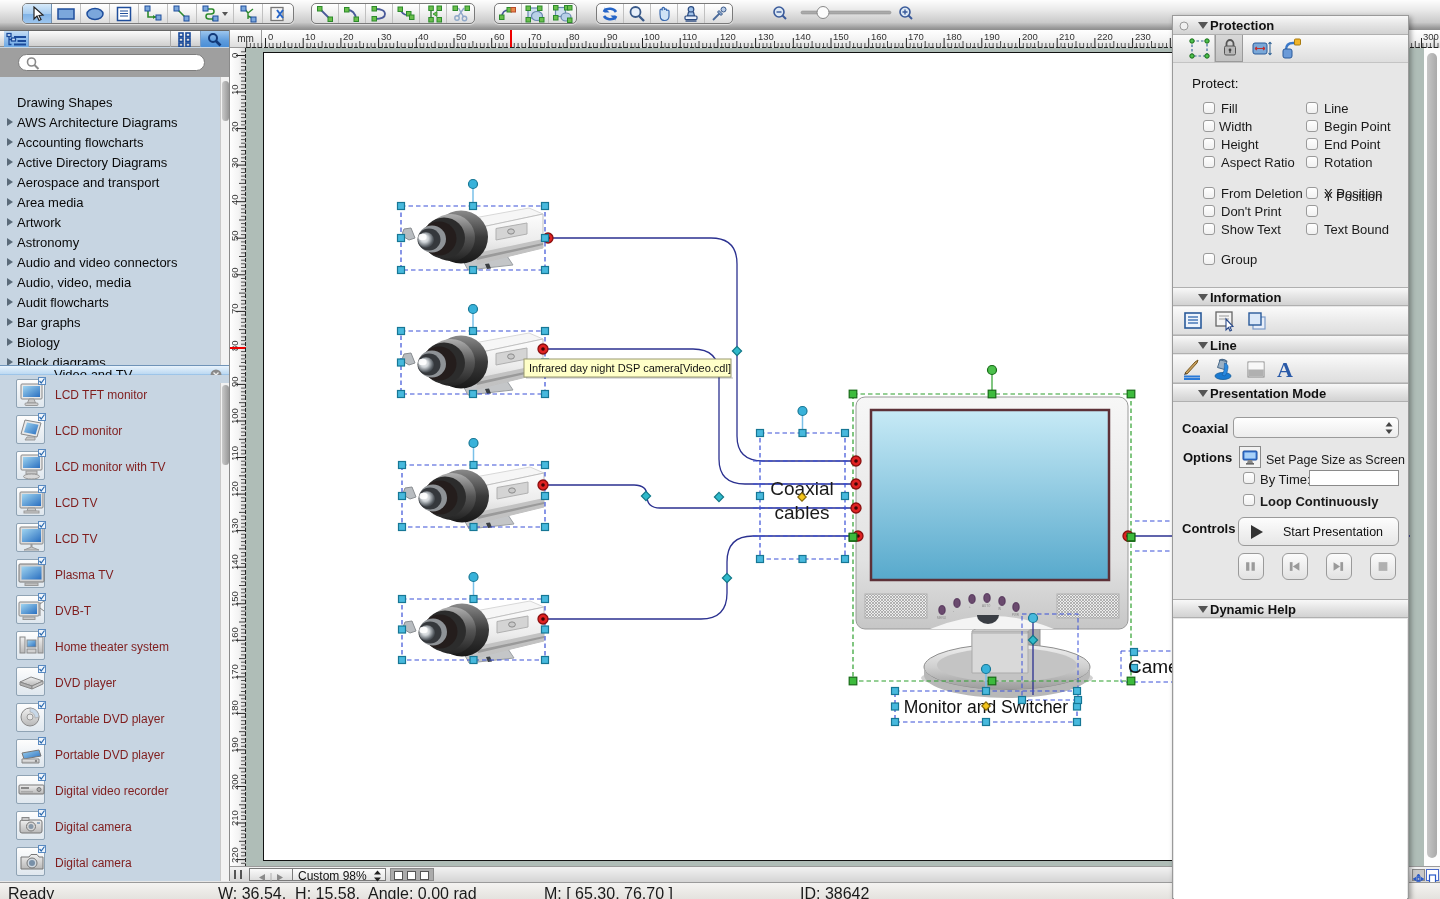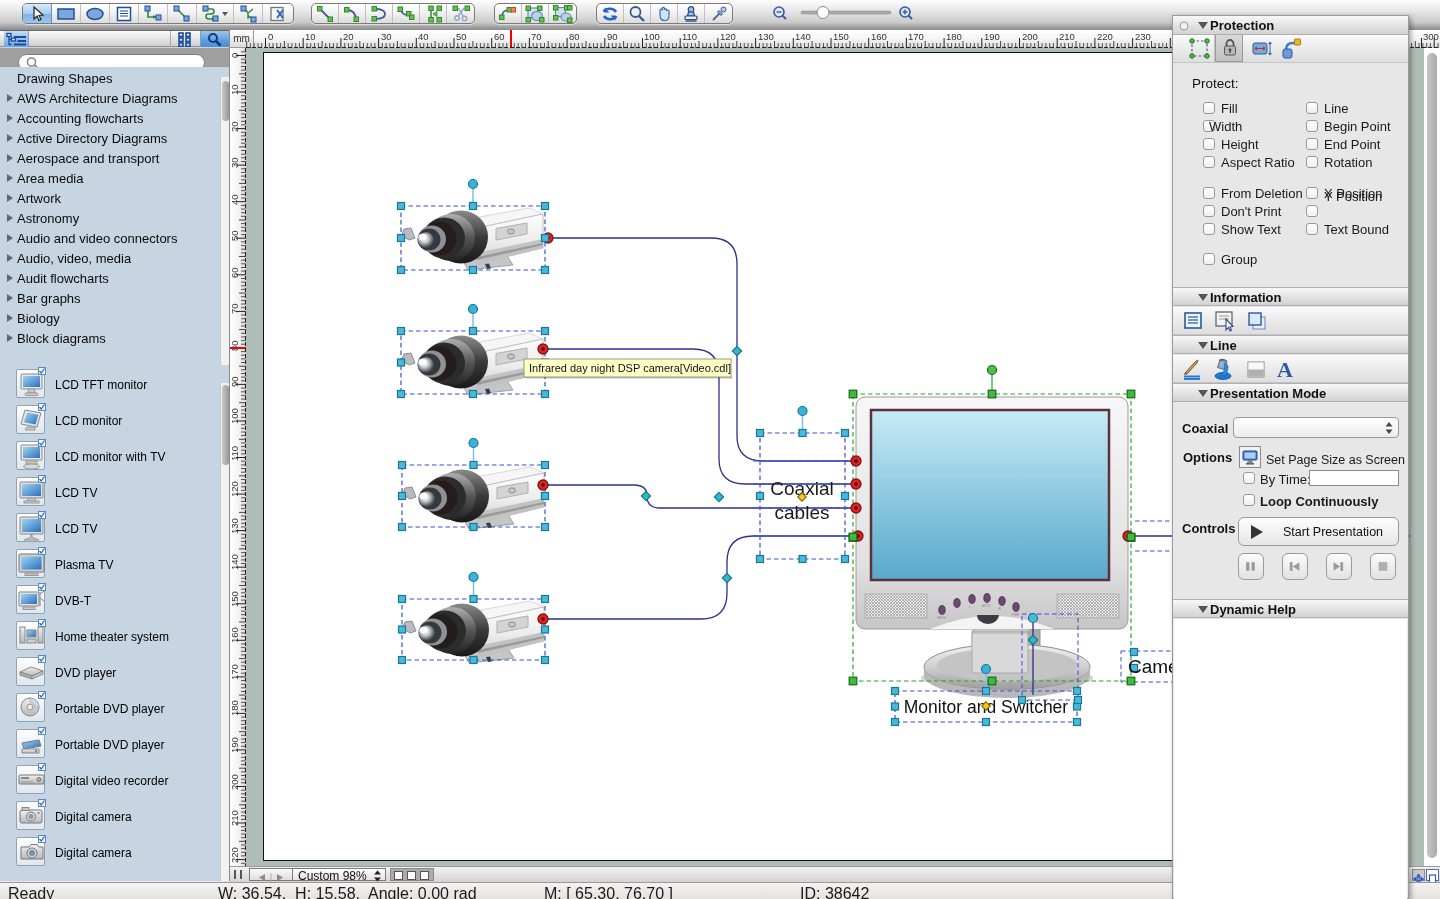--- a/index.html
+++ b/index.html
@@ -6,31 +6,31 @@
 .abs{position:absolute;}
 #toolbar{left:0;top:0;width:1440px;height:30px;background:linear-gradient(#fdfdfd,#e8e8e8 35%,#c9c9c9 75%,#9a9a9a 93%,#8d8d8d);}
 .tbgrp{position:absolute;top:3px;height:21px;border:1px solid #7a7a7a;border-radius:5px;background:linear-gradient(#ffffff,#f2f2f2 45%,#dcdcdc);display:flex;box-shadow:0 1px 1px rgba(255,255,255,.6);}
 .tbtn{width:27px;height:19px;display:flex;align-items:center;justify-content:center;border-right:1px solid #c0c0c0;}
 .tbtn:last-child{border-right:none;}
 .tbtn.sel{background:linear-gradient(#d7eafa,#a8cdf0 50%,#7fb2e6 51%,#9cc5ee);border-right:1px solid #6f8fb0;border-radius:4px 0 0 4px;}
 #sidebar{left:0;top:30px;width:230px;height:851px;background:#c7d5e2;border-right:1px solid #8a8a8a;}
 #sidetabs{position:absolute;left:0;top:0;width:229px;height:17px;background:linear-gradient(#fbfbfb,#e3e3e3 55%,#cfcfcf);border-top:1px solid #666;border-bottom:1px solid #909090;}
 #searcharea{position:absolute;left:0;top:18px;width:229px;height:29px;background:#9f9f9f;}
 #searchpill{position:absolute;left:18px;top:6px;width:187px;height:17px;background:#fff;border:1px solid #7d7d7d;border-radius:9px;}
-#catlist{position:absolute;left:0;top:37px;width:229px;height:288px;background:#c7d5e2;font-size:13px;color:#0a0a0a;}
+#catlist{position:absolute;left:0;top:61px;width:229px;height:288px;background:#c7d5e2;font-size:13px;color:#0a0a0a;}
 .cat{position:absolute;left:17px;white-space:nowrap;}
 .tri{position:absolute;left:7px;width:0;height:0;border-left:6px solid #5a6a78;border-top:4px solid transparent;border-bottom:4px solid transparent;}
 #vtvhead{position:absolute;left:0;top:335px;width:229px;height:18px;background:linear-gradient(#e8f3fc,#bcd9f2 50%,#9cc4e8 51%,#b4d4ef);border-top:1px solid #6f93b8;border-bottom:1px solid #6f93b8;font-size:13px;color:#0a0a0a;}
-#shapelist{position:absolute;left:0;top:335px;width:229px;height:498px;background:#c7d5e2;font-size:12px;color:#000000;}
+#shapelist{position:absolute;left:0;top:345px;width:229px;height:498px;background:#c7d5e2;font-size:12px;color:#7f1d1d;}
 .shpitem{position:absolute;left:55px;white-space:nowrap;}
 .shpicon{position:absolute;left:16px;width:29px;height:29px;background:linear-gradient(#fdfdfd,#dfe7ee);border:1px solid #8fa3b4;border-radius:2px;}
 .sbscroll{position:absolute;width:9px;background:#f2f2f2;border-left:1px solid #c8c8c8;}
 .sbthumb{position:absolute;left:1px;width:7px;background:linear-gradient(90deg,#c9c9c9,#989898);border-radius:4px;}
 #canvasarea{left:230px;top:30px;width:1210px;height:836px;background:#afbdb7;}
-#cornerbox{position:absolute;left:0;top:0;width:24px;height:18px;background:linear-gradient(#fff,#ddd);border-right:1px solid #999;border-bottom:1px solid #999;font-size:10px;color:#333;line-height:17px;text-align:center;}
+#cornerbox{position:absolute;left:0;top:0;width:32px;height:18px;background:linear-gradient(#fff,#ddd);border-right:1px solid #999;border-bottom:1px solid #999;font-size:10px;color:#333;line-height:17px;text-align:center;}
 #hrulerbg{position:absolute;left:16px;top:0;width:1194px;height:18px;background:linear-gradient(#ffffff,#f3f3f3 55%,#d9d9d9);}
 #vrulerbg{position:absolute;left:0;top:18px;width:16px;height:818px;background:linear-gradient(90deg,#ffffff,#f3f3f3 55%,#d9d9d9);}
 #page{position:absolute;left:33px;top:22px;width:1127px;height:809px;background:#fff;border:1px solid #111;}
 #hscroll{left:230px;top:866px;width:1210px;height:16px;background:linear-gradient(#f2f2f2,#d4d4d4);border-top:1px solid #9a9a9a;}
 #statusbar{left:0;top:882px;width:1440px;height:17px;background:linear-gradient(#f4f3f1,#e4e2de);border-top:1px solid #9a9a9a;font-size:16px;color:#1a1a1a;}
 #panel{left:1172px;top:15px;width:237px;height:884px;background:#e7e7e7;border:1px solid #9a9a9a;box-shadow:2px 2px 5px rgba(0,0,0,.35);}
 .phead{position:relative;height:19px;background:linear-gradient(#f8f8f8,#e2e2e2 55%,#d2d2d2);border-bottom:1px solid #b0b0b0;font-size:13px;font-weight:700;color:#111;}
 .ptri{display:inline-block;width:0;height:0;border-top:7px solid #555;border-left:5px solid transparent;border-right:5px solid transparent;vertical-align:1px;margin-right:2px;}
 .picons{position:relative;height:28px;background:linear-gradient(#fafafa,#e8e8e8 60%,#dedede);border-bottom:1px solid #c4c4c4;}
 .cb{position:absolute;width:12px;height:12px;background:linear-gradient(#ffffff,#f0f0f0);border:1px solid #9a9a9a;border-radius:3px;}
@@ -814,21 +814,21 @@
           <rect x="13.5" y="1" width="6" height="6" rx="1" fill="#f0b429" stroke="#a87a10"></rect>
           <rect x="2" y="11" width="9" height="9" rx="2" fill="#6a9ad8" stroke="#2a5a9a"></rect>
         </svg></div>
     </div>
     <div class="pbold" style="left:19px;top:60px;font-weight:400;font-size:13.5px;">Protect:</div>
     <div class="cb" style="left:30px;top:86px;"></div>
     <div class="cblab" style="left:48px;top:85px;">Fill</div>
     <div class="cb" style="left:133px;top:86px;"></div>
     <div class="cblab" style="left:151px;top:85px;">Line</div>
     <div class="cb" style="left:30px;top:104px;"></div>
-    <div class="cblab" style="left:36px;top:103px;">Width</div>
+    <div class="cblab" style="left:46px;top:103px;">Width</div>
     <div class="cb" style="left:133px;top:104px;"></div>
     <div class="cblab" style="left:151px;top:103px;">Begin Point</div>
     <div class="cb" style="left:30px;top:122px;"></div>
     <div class="cblab" style="left:48px;top:121px;">Height</div>
     <div class="cb" style="left:133px;top:122px;"></div>
     <div class="cblab" style="left:151px;top:121px;">End Point</div>
     <div class="cb" style="left:30px;top:140px;"></div>
     <div class="cblab" style="left:48px;top:139px;">Aspect Ratio</div>
     <div class="cb" style="left:133px;top:140px;"></div>
     <div class="cblab" style="left:151px;top:139px;">Rotation</div>

